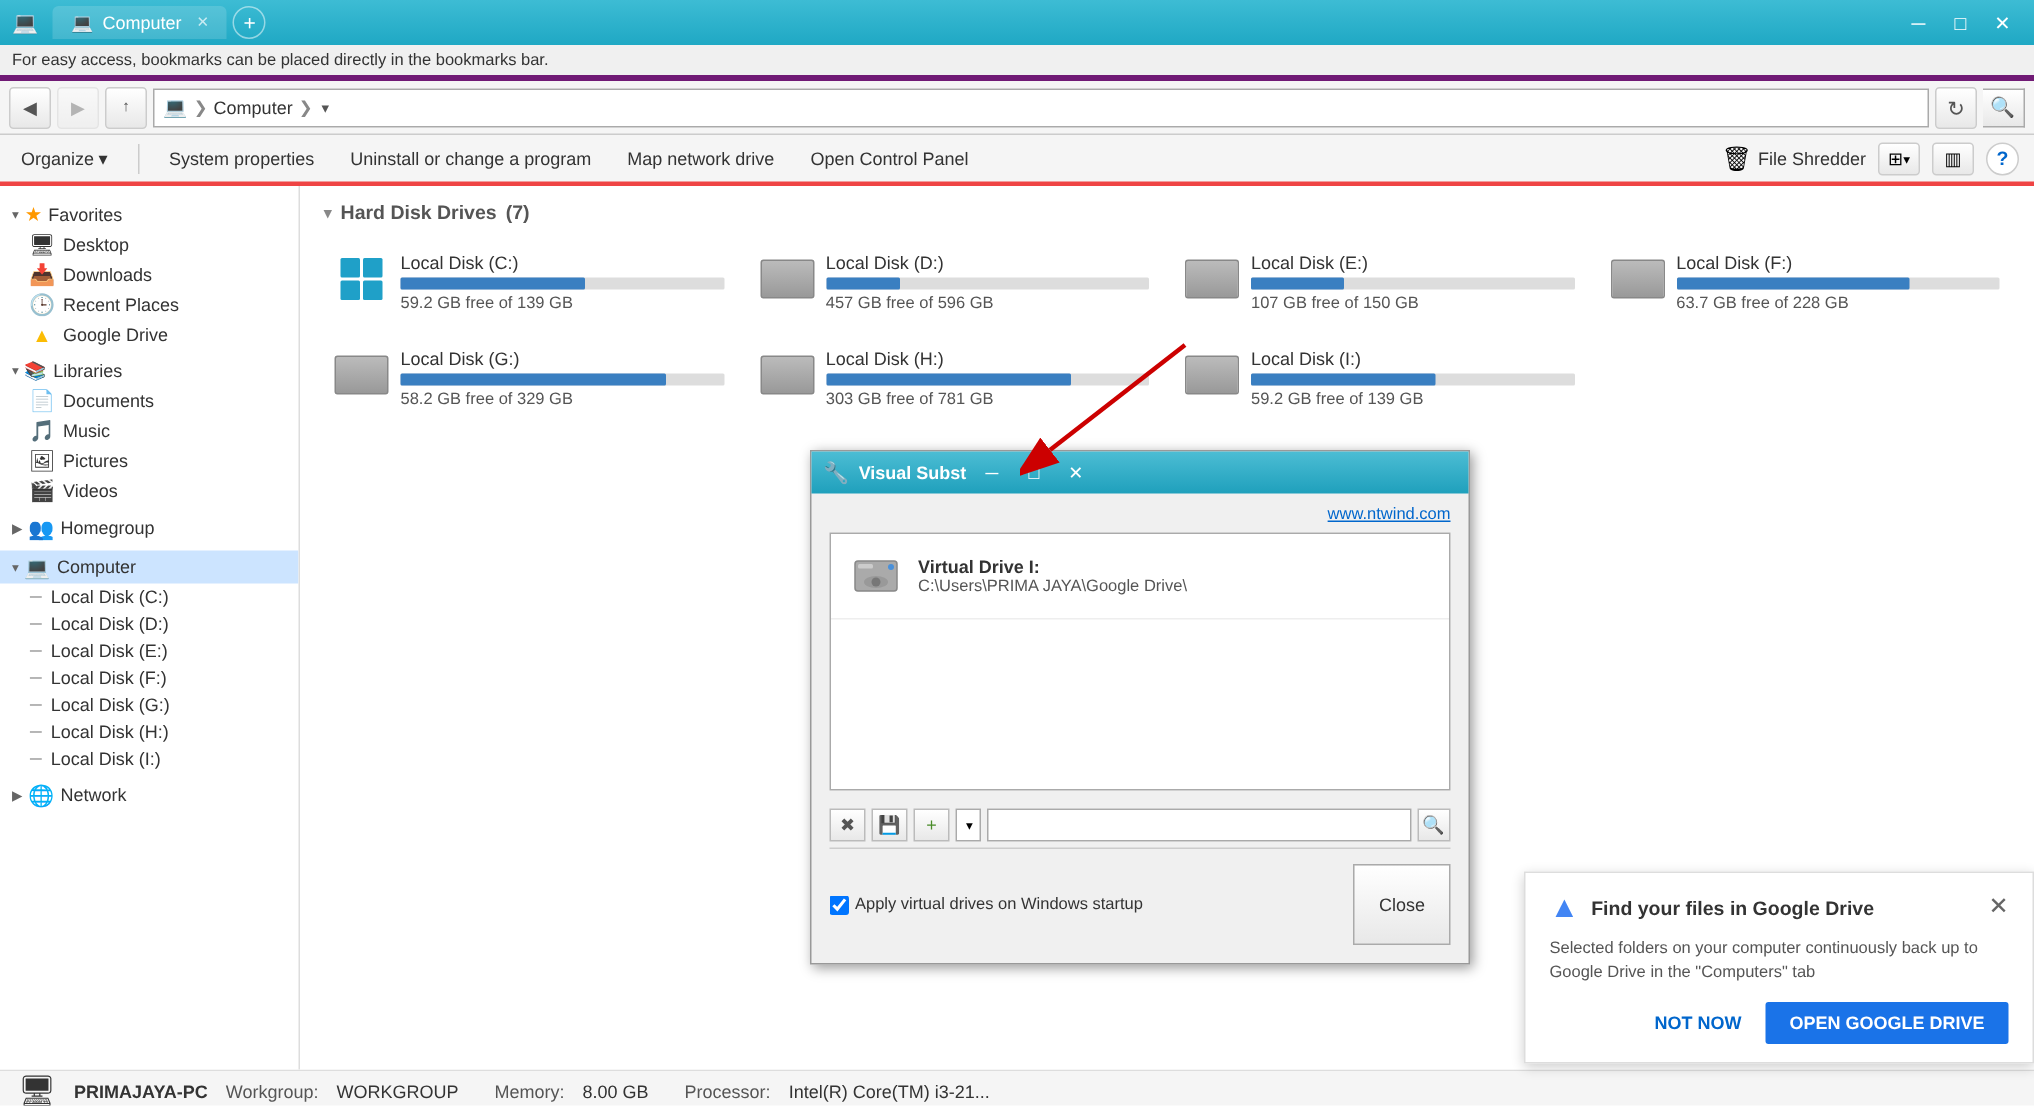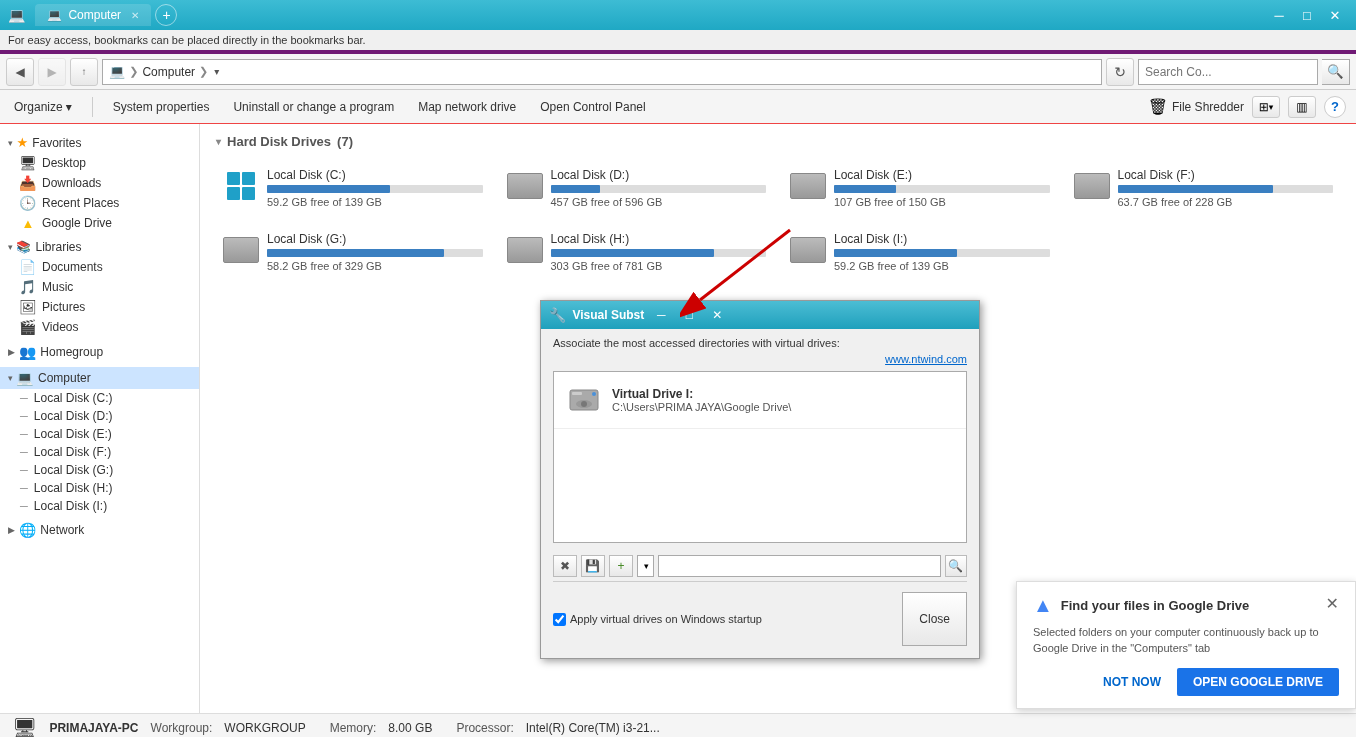--- a/index.html
+++ b/index.html
@@ -59,21 +59,21 @@
     }
     .refresh-btn {
       width: 28px; height: 28px; border: 1px solid #ccc; background: linear-gradient(to bottom, #fff, #e8e8e8);
       border-radius: 3px; cursor: pointer; display: flex; align-items: center; justify-content: center;
       font-size: 14px; color: #555;
     }
 
     
     .toolbar {
       background: #f5f5f5;
-      border-bottom: 1px solid #ef4444;
+      border-bottom: 3px solid #ef4444;
       height: 34px;
       display: flex;
       align-items: center;
       padding: 0 10px;
       gap: 16px;
     }
     .toolbar-btn {
       font-size: 12px; color: #333; cursor: pointer; display: flex; align-items: center; gap: 3px;
       background: none; border: none; padding: 2px 4px;
     }
@@ -330,21 +330,20 @@
   <button class="nav-btn" style="opacity:0.4;">▶</button>
   <button class="nav-btn" style="font-size:10px;">↑</button>
   <div style="flex:1;display:flex;align-items:center;border:1px solid #aaa;background:#fff;height:26px;padding:0 6px;gap:4px;">
     <span style="font-size:13px;">💻</span>
     <span style="color:#888;font-size:11px;">❯</span>
     <span style="font-size:12px;color:#333;cursor:pointer;">Computer</span>
     <span style="color:#888;font-size:11px;">❯</span>
     <button style="background:none;border:none;cursor:pointer;padding:0 2px;font-size:10px;color:#555;">▾</button>
   </div>
   <button class="refresh-btn">↻</button>
-  <input class="search-box" type="text" placeholder="Search Co..." style="">
   <button style="width:28px;height:26px;border:1px solid #aaa;background:linear-gradient(to bottom,#fff,#e8e8e8);cursor:pointer;border-left:none;">🔍</button>
 </div>
 
 <div class="toolbar">
   <button class="toolbar-btn">
     <span>Organize</span>
     <span>▾</span>
   </button>
   <div class="toolbar-divider"></div>
   <button class="toolbar-btn">
@@ -617,21 +616,20 @@
 
   <div class="dialog">
     <div class="dialog-titlebar">
       <span style="font-size:14px;">🔧</span>
       <span>Visual Subst</span>
       <button class="dialog-btn">─</button>
       <button class="dialog-btn">□</button>
       <button class="dialog-btn close-btn">✕</button>
     </div>
     <div class="dialog-body">
-      <p class="dialog-desc">Associate the most accessed directories with virtual drives:</p>
       <a class="dialog-link" href="#" style="display:block;text-align:right;font-size:11px;color:#0066cc;">www.ntwind.com</a>
 
       <div class="dialog-list">
         <div class="dialog-list-item">
           <div style="display:flex;align-items:center;justify-content:center;width:40px;height:40px;">
             <svg width="36" height="36" viewBox="0 0 36 36">
               <rect x="4" y="8" width="28" height="20" rx="2" fill="#aaa" stroke="#888" stroke-width="1"></rect>
               <ellipse cx="18" cy="22" rx="8" ry="4" fill="#999"></ellipse>
               <circle cx="18" cy="22" r="3" fill="#777"></circle>
               <rect x="6" y="10" width="10" height="3" rx="1" fill="#ccc"></rect>

